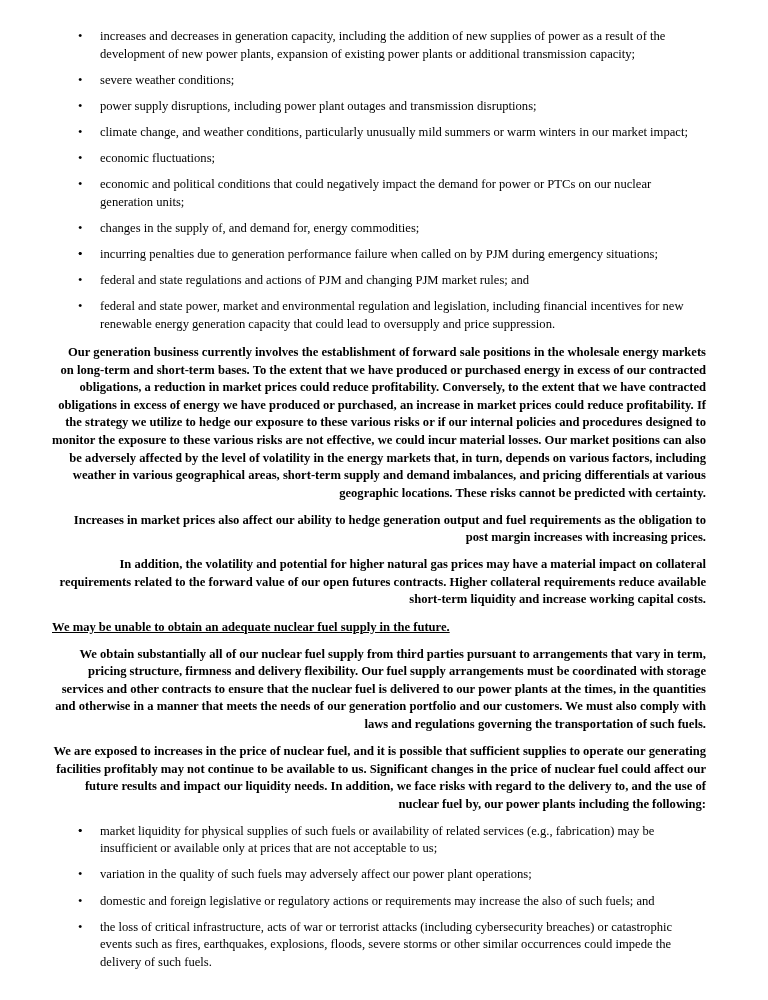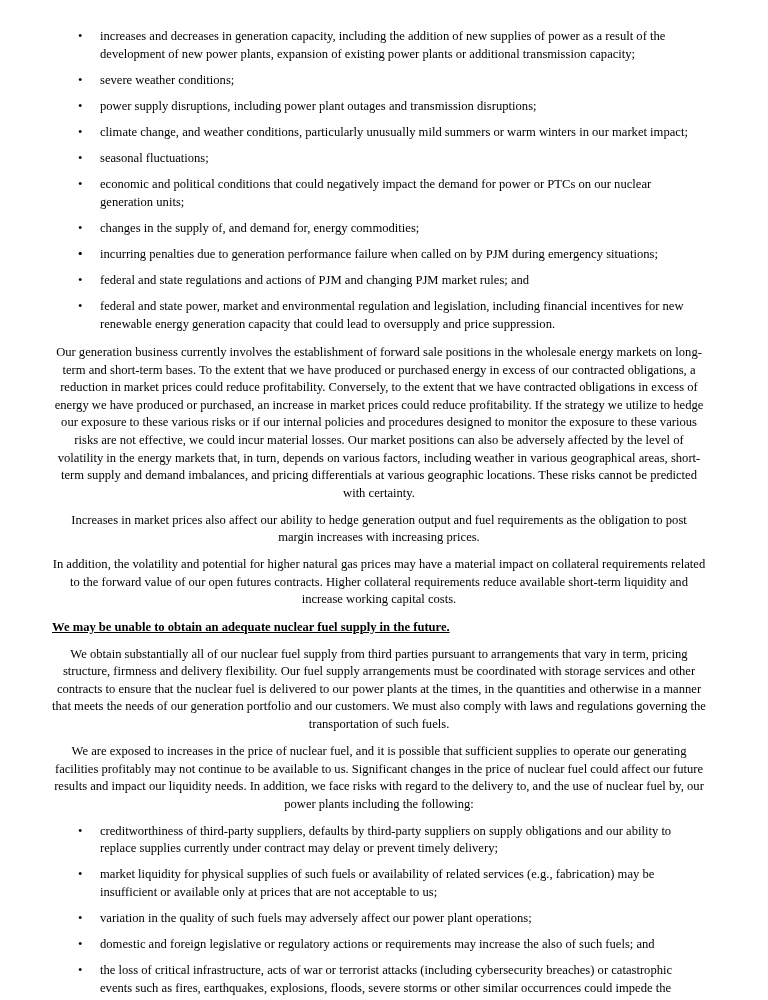--- a/index.html
+++ b/index.html
@@ -37,21 +37,22 @@
     position: absolute;
     left: 26px;
     top: 0;
     font-size: 12.6px;
     line-height: 1.40;
   }
   p.body-text {
     margin: 0 0 9.5px 0;
     font-size: 12.6px;
     line-height: 1.395;
-    text-align: center;
+    text-align: right;
+    font-weight: bold;
   }
   .section-heading {
     margin: 2px 0 9.5px 0;
     font-size: 12.6px;
     line-height: 1.40;
     font-weight: bold;
     text-decoration: underline;
   }
   .spacer-after-list {
     height: 2px;
@@ -74,21 +75,21 @@
     <li class="bullet-item">
       <span class="dot">•</span>
       <span>power supply disruptions, including power plant outages and transmission disruptions;</span>
     </li>
     <li class="bullet-item">
       <span class="dot">•</span>
       <span>climate change, and weather conditions, particularly unusually mild summers or warm winters in our market impact;</span>
     </li>
     <li class="bullet-item">
       <span class="dot">•</span>
-      <span>seasonal fluctuations;</span>
+      <span>economic fluctuations;</span>
     </li>
     <li class="bullet-item">
       <span class="dot">•</span>
       <span>economic and political conditions that could negatively impact the demand for power or PTCs on our nuclear generation units;</span>
     </li>
     <li class="bullet-item">
       <span class="dot">•</span>
       <span>changes in the supply of, and demand for, energy commodities;</span>
     </li>
     <li class="bullet-item">
@@ -115,21 +116,20 @@
   <p class="body-text">In addition, the volatility and potential for higher natural gas prices may have a material impact on collateral requirements related to the forward value of our open futures contracts. Higher collateral requirements reduce available short-term liquidity and increase working capital costs.</p>
 
   <p class="section-heading">We may be unable to obtain an adequate nuclear fuel supply in the future.</p>
 
   <p class="body-text">We obtain substantially all of our nuclear fuel supply from third parties pursuant to arrangements that vary in term, pricing structure, firmness and delivery flexibility. Our fuel supply arrangements must be coordinated with storage services and other contracts to ensure that the nuclear fuel is delivered to our power plants at the times, in the quantities and otherwise in a manner that meets the needs of our generation portfolio and our customers. We must also comply with laws and regulations governing the transportation of such fuels.</p>
   <p class="body-text">We are exposed to increases in the price of nuclear fuel, and it is possible that sufficient supplies to operate our generating facilities profitably may not continue to be available to us. Significant changes in the price of nuclear fuel could affect our future results and impact our liquidity needs. In addition, we face risks with regard to the delivery to, and the use of nuclear fuel by, our power plants including the following:</p>
 
   <ul class="bullet-list">
     <li class="bullet-item">
       <span class="dot">•</span>
-      <span>creditworthiness of third-party suppliers, defaults by third-party suppliers on supply obligations and our ability to replace supplies currently under contract may delay or prevent timely delivery;</span>
     </li>
     <li class="bullet-item">
       <span class="dot">•</span>
       <span>market liquidity for physical supplies of such fuels or availability of related services (e.g., fabrication) may be insufficient or available only at prices that are not acceptable to us;</span>
     </li>
     <li class="bullet-item">
       <span class="dot">•</span>
       <span>variation in the quality of such fuels may adversely affect our power plant operations;</span>
     </li>
     <li class="bullet-item">

